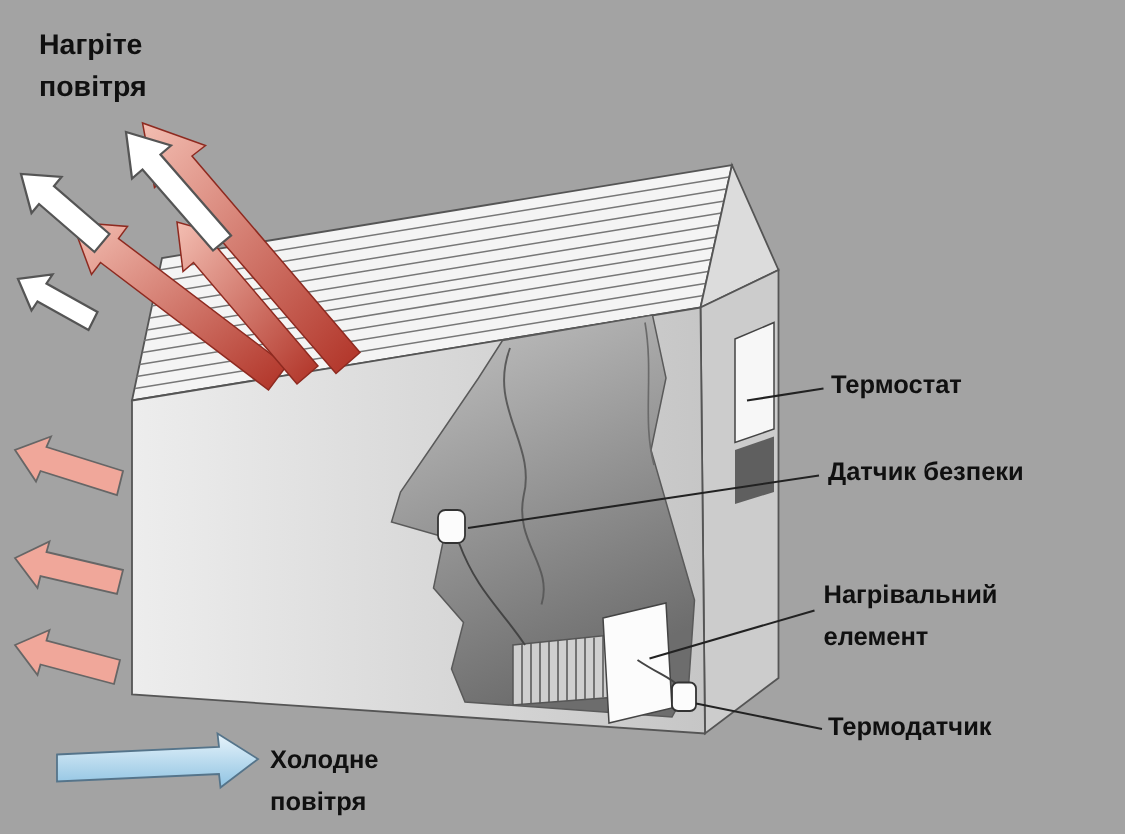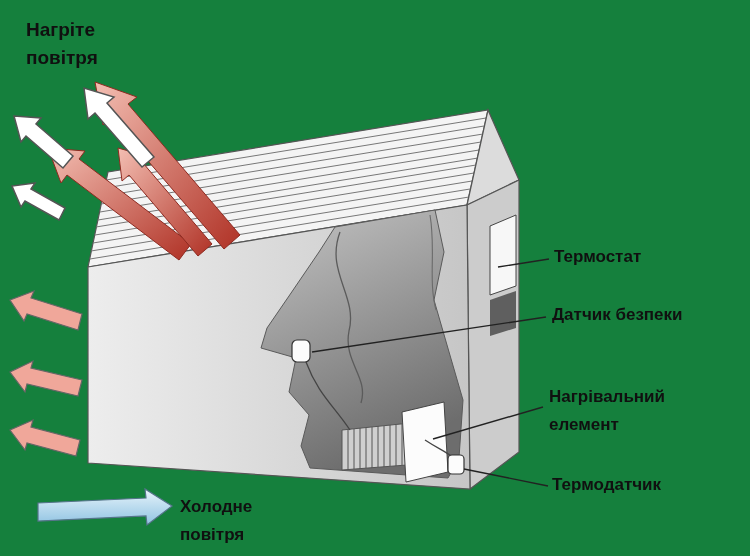--- a/index.html
+++ b/index.html
@@ -1,16 +1,16 @@
 <!DOCTYPE html>
 <html><head>
 <meta charset="utf-8">
 <style>
   html,body { margin:0; padding:0; background:#ffffff; }
-  .canvas { position:relative; width:750px; height:556px; background:#15803d; overflow:hidden; }
+  .canvas { position:relative; width:750px; height:556px; background:#a3a3a3; overflow:hidden; }
   svg { display:block; }
   svg text { font-family:"Liberation Sans", sans-serif; font-weight:700; fill:#101010; font-size:17px; }
   svg text.big { font-size:19px; }
 </style>
 </head>
 <body>
 
 <div class="canvas">
 <svg width="750" height="556" viewBox="0 0 750 556">
   <defs>

